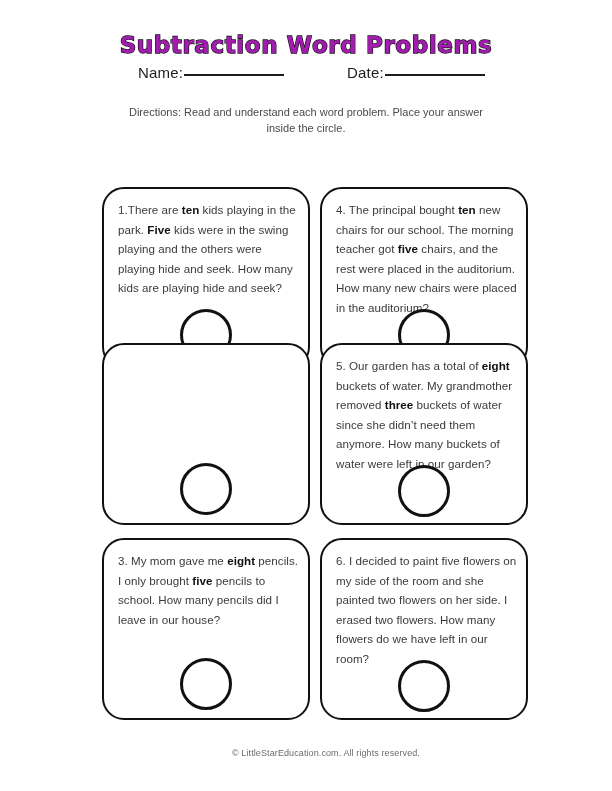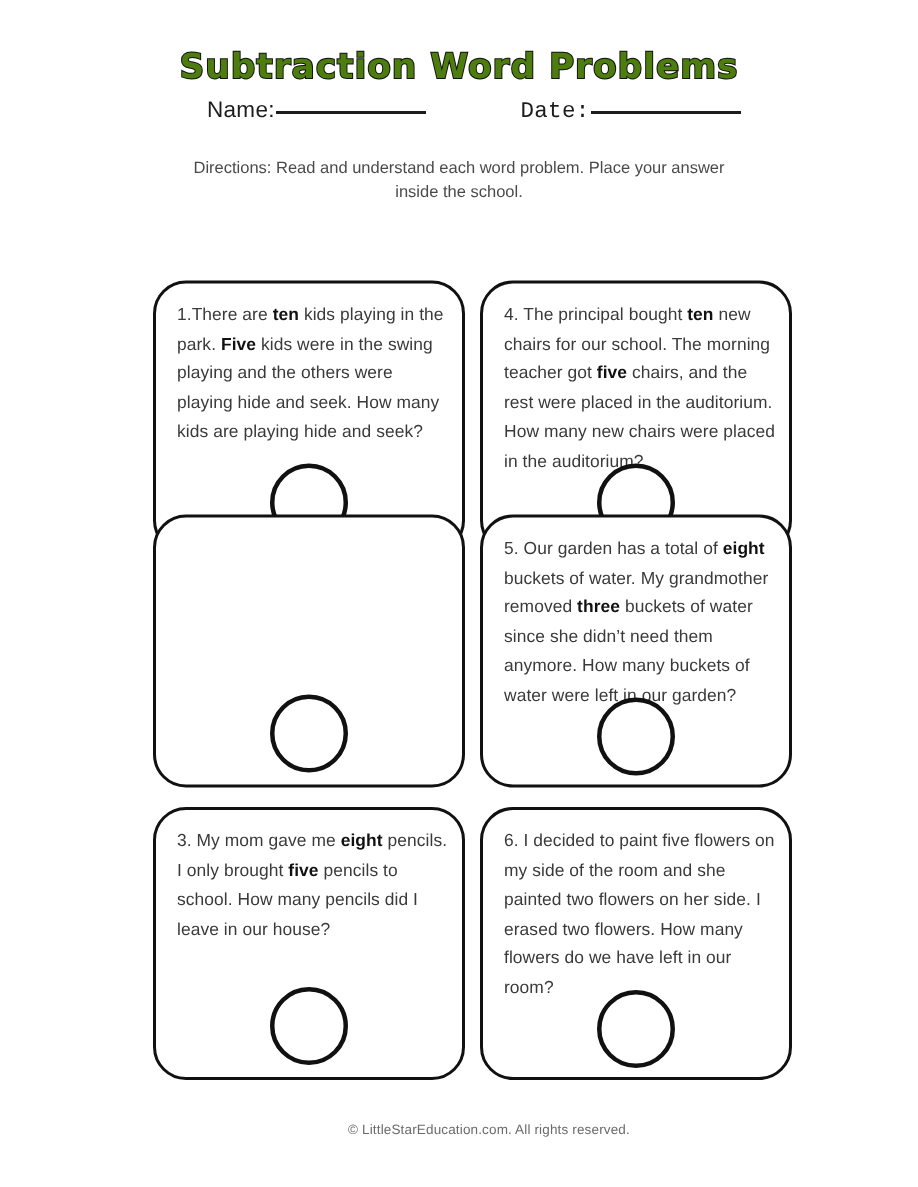--- a/index.html
+++ b/index.html
@@ -26,21 +26,21 @@
   
   .title {
     position: absolute;
     left: 0;
     top: 32px;
     width: 612px;
     text-align: center;
     font-size: 23px;
     font-weight: bold;
     letter-spacing: 0.6px;
-    color: #4d7c0f;
+    color: #a21caf;
     -webkit-text-stroke: 1.3px #111111;
     paint-order: stroke fill;
     font-family: "DejaVu Sans", sans-serif;
     white-space: nowrap;
   }
 
   
   .namedate {
     position: absolute;
     top: 64px;
@@ -50,21 +50,21 @@
     padding-left: 21px;
   }
   .field {
     position: absolute;
     font-size: 15px;
     color: #1c1c1c;
     white-space: nowrap;
     font-family: "Liberation Sans", sans-serif;
   }
   .field-name { left: 138px; top: 0; }
-  .field-date { left: 347px; top: 0; font-family: Liberation Mono, monospace; }
+  .field-date { left: 347px; top: 0; }
   .field .lbl { letter-spacing: 0.2px; }
   .field .rule {
     display: inline-block;
     width: 100px;
     border-bottom: 2px solid #1c1c1c;
     margin-left: 1px;
     vertical-align: 2px;
     height: 10px;
   }
 
@@ -151,21 +151,21 @@
 
   <div class="namedate">
     <div class="field field-name">
       <span class="lbl">Name:</span><span class="rule"></span>
     </div>
     <div class="field field-date">
       <span class="lbl">Date:</span><span class="rule"></span>
     </div>
   </div>
 
-  <div class="directions">Directions: Read and understand each word problem. Place your answer inside the school.</div>
+  <div class="directions">Directions: Read and understand each word problem. Place your answer inside the circle.</div>
 
   <div class="grid">
 
     <div class="card col-left row-1">
       <div class="prob-text">1.There are <b>ten</b> kids playing in the park. <b>Five</b> kids were in the swing playing and the others were playing hide and seek. How many kids are playing hide and seek?</div>
       <div class="answer-circle circ-low"></div>
     </div>
 
     <div class="card col-right row-1">
       <div class="prob-text">4. The principal bought <b>ten</b> new chairs for our school. The morning teacher got <b>five</b> chairs, and the rest were placed in the auditorium. How many new chairs were placed in the auditorium?</div>

